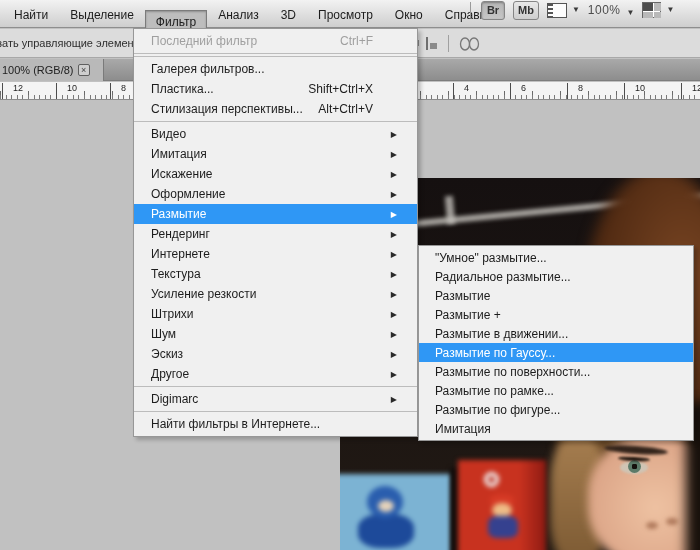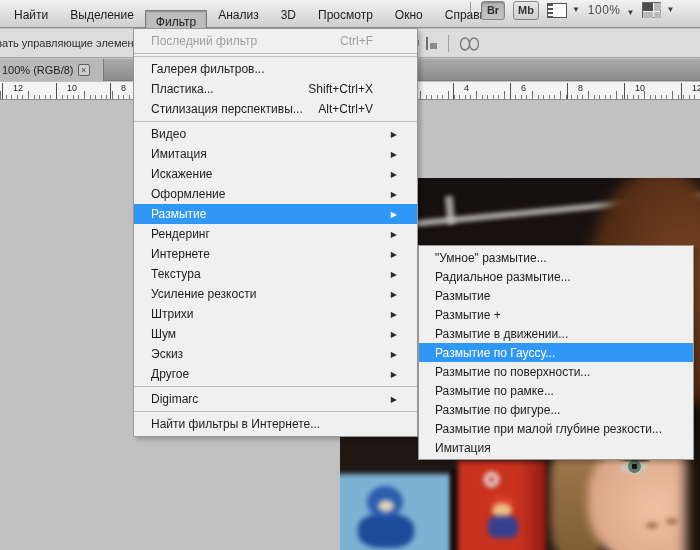--- a/index.html
+++ b/index.html
@@ -418,20 +418,17 @@
     </div>
 
     <div class="menu-item">
       <span class="mi-label">Размытие по рамке...</span>
     </div>
 
     <div class="menu-item">
       <span class="mi-label">Размытие по фигуре...</span>
     </div>
 
-    <div class="menu-item">
-      <span class="mi-label">Размытие при малой глубине резкости...</span>
-    </div>
 
     <div class="menu-item">
       <span class="mi-label">Имитация</span>
     </div>
   </div>
 
 </body></html>

